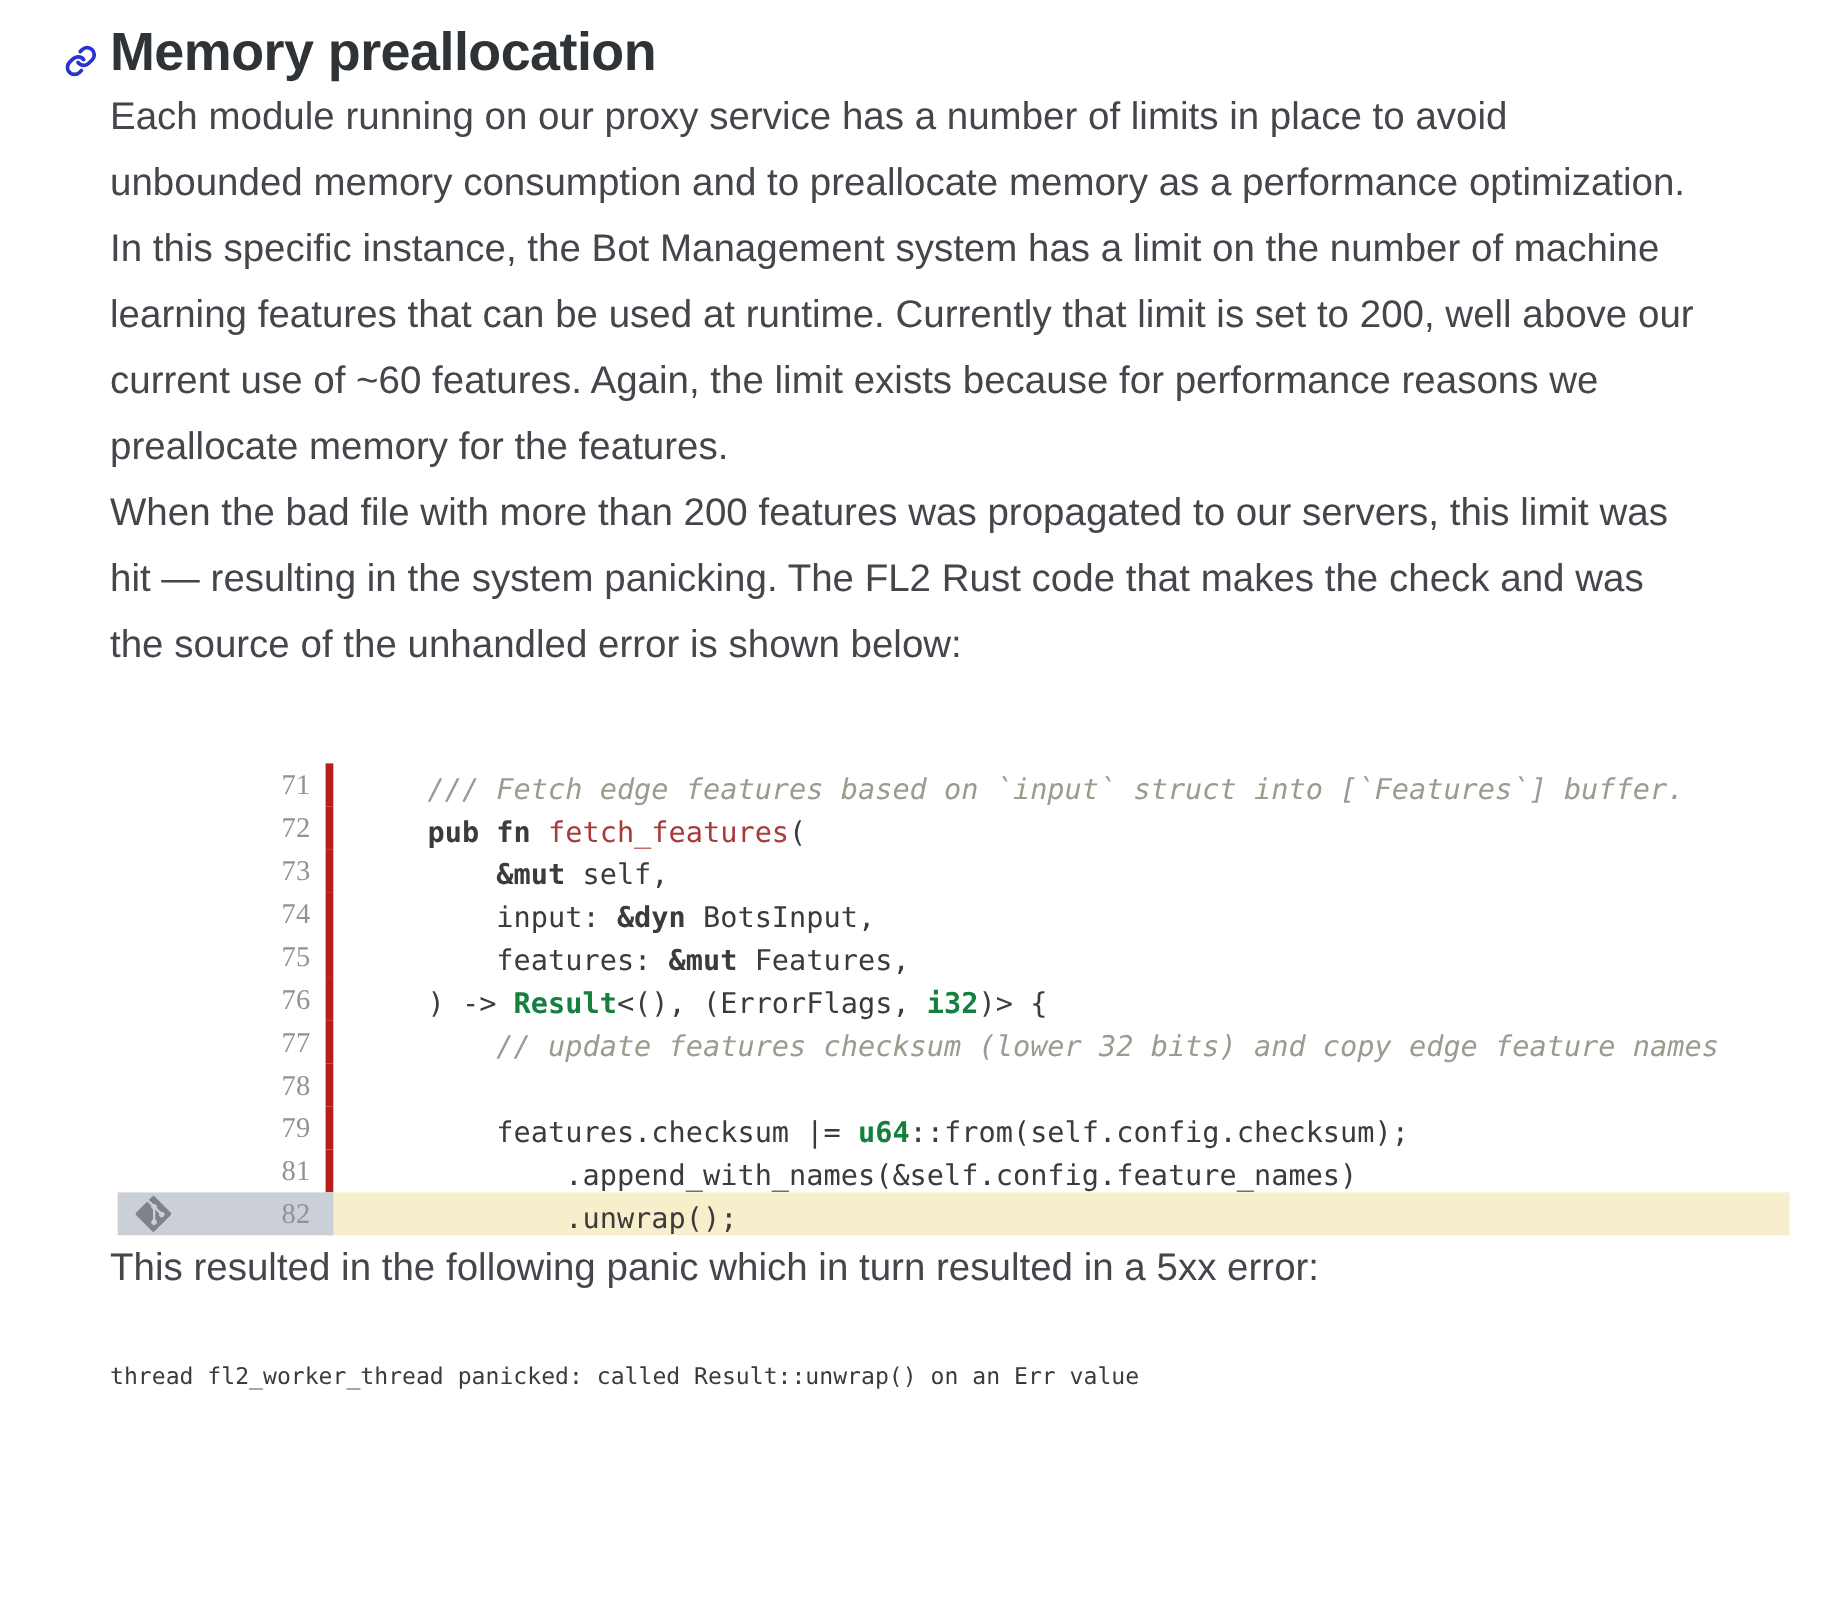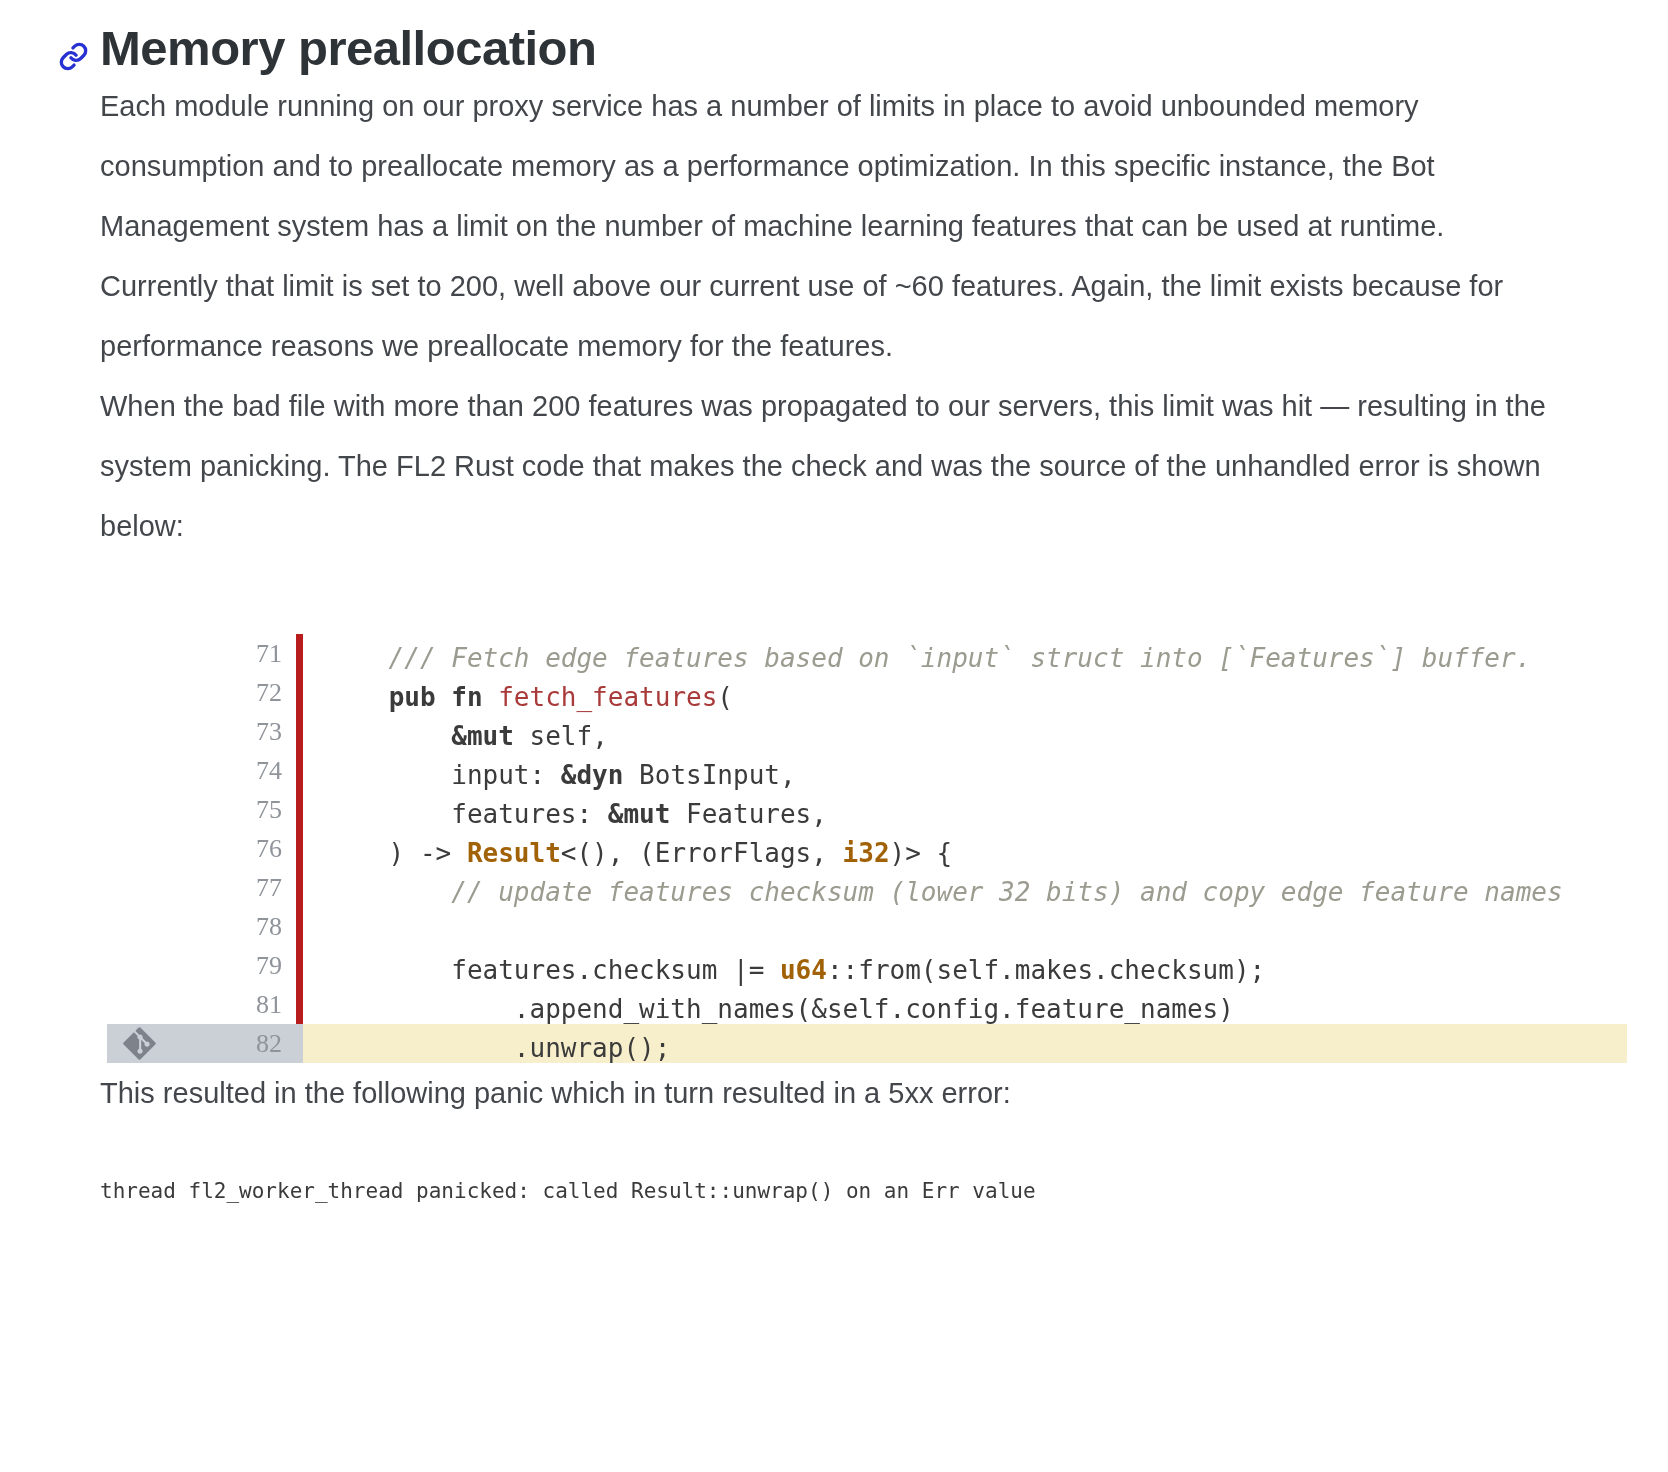--- a/index.html
+++ b/index.html
@@ -23,21 +23,21 @@
     position:absolute;
     left:-42px;top:7px;
     width:31px;height:31px;
     display:inline-block;
   }
   .anchor-icon svg{width:100%;height:100%;}
 
   p.body-text{
     width:1448px;
     margin:0;
-    font-size:29px;
+    font-size:35px;
     line-height:60px;
     color:#43474c;
   }
   .p1{margin-top:32px;}
   .p2{margin-top:40px;}
   .p3{margin-top:46px;}
 
   .code-block{
     margin:78px 0 0 7px;
     width:1520px;
@@ -70,21 +70,21 @@
   .gutter-icon{
     position:absolute;
     left:16px;top:3px;
     width:33px;height:33px;
   }
   .gutter-icon svg{width:100%;height:100%;}
 
   .tok-comment{color:#9c9b90;font-style:italic;}
   .tok-kw{color:#3b3b3b;font-weight:700;}
   .tok-fn{color:#a93a3a;}
-  .tok-type{color:#a16207;font-weight:700;}
+  .tok-type{color:#15803d;font-weight:700;}
   .tok-num{color:#2aa79c;}
   .tok-plain{color:#3b3b3b;}
 
   .panic-line{
     margin-top:56px;
     font-family:"DejaVu Sans Mono",monospace;
     font-size:21px;
     color:#3b3b3b;
     white-space:pre;
   }
@@ -153,21 +153,21 @@
       </div>
       <div class="code-row">
         <div class="gutter">
           <span>78</span>
         </div>
       </div>
       <div class="code-row">
         <div class="gutter">
           <span>79</span>
         </div>
-        <div class="code-cell"><span class="tok-plain">        features.checksum |= </span><span class="tok-type">u64</span><span class="tok-plain">::from(self.makes.checksum);</span></div>
+        <div class="code-cell"><span class="tok-plain">        features.checksum |= </span><span class="tok-type">u64</span><span class="tok-plain">::from(self.config.checksum);</span></div>
       </div>
       <div class="code-row">
         <div class="gutter">
           <span>81</span>
         </div>
         <div class="code-cell"><span class="tok-plain">            .append_with_names(&amp;self.config.feature_names)</span></div>
       </div>
       <div class="code-row highlight">
         <div class="gutter">
           <span class="gutter-icon"><svg viewBox="0 0 24 24">

